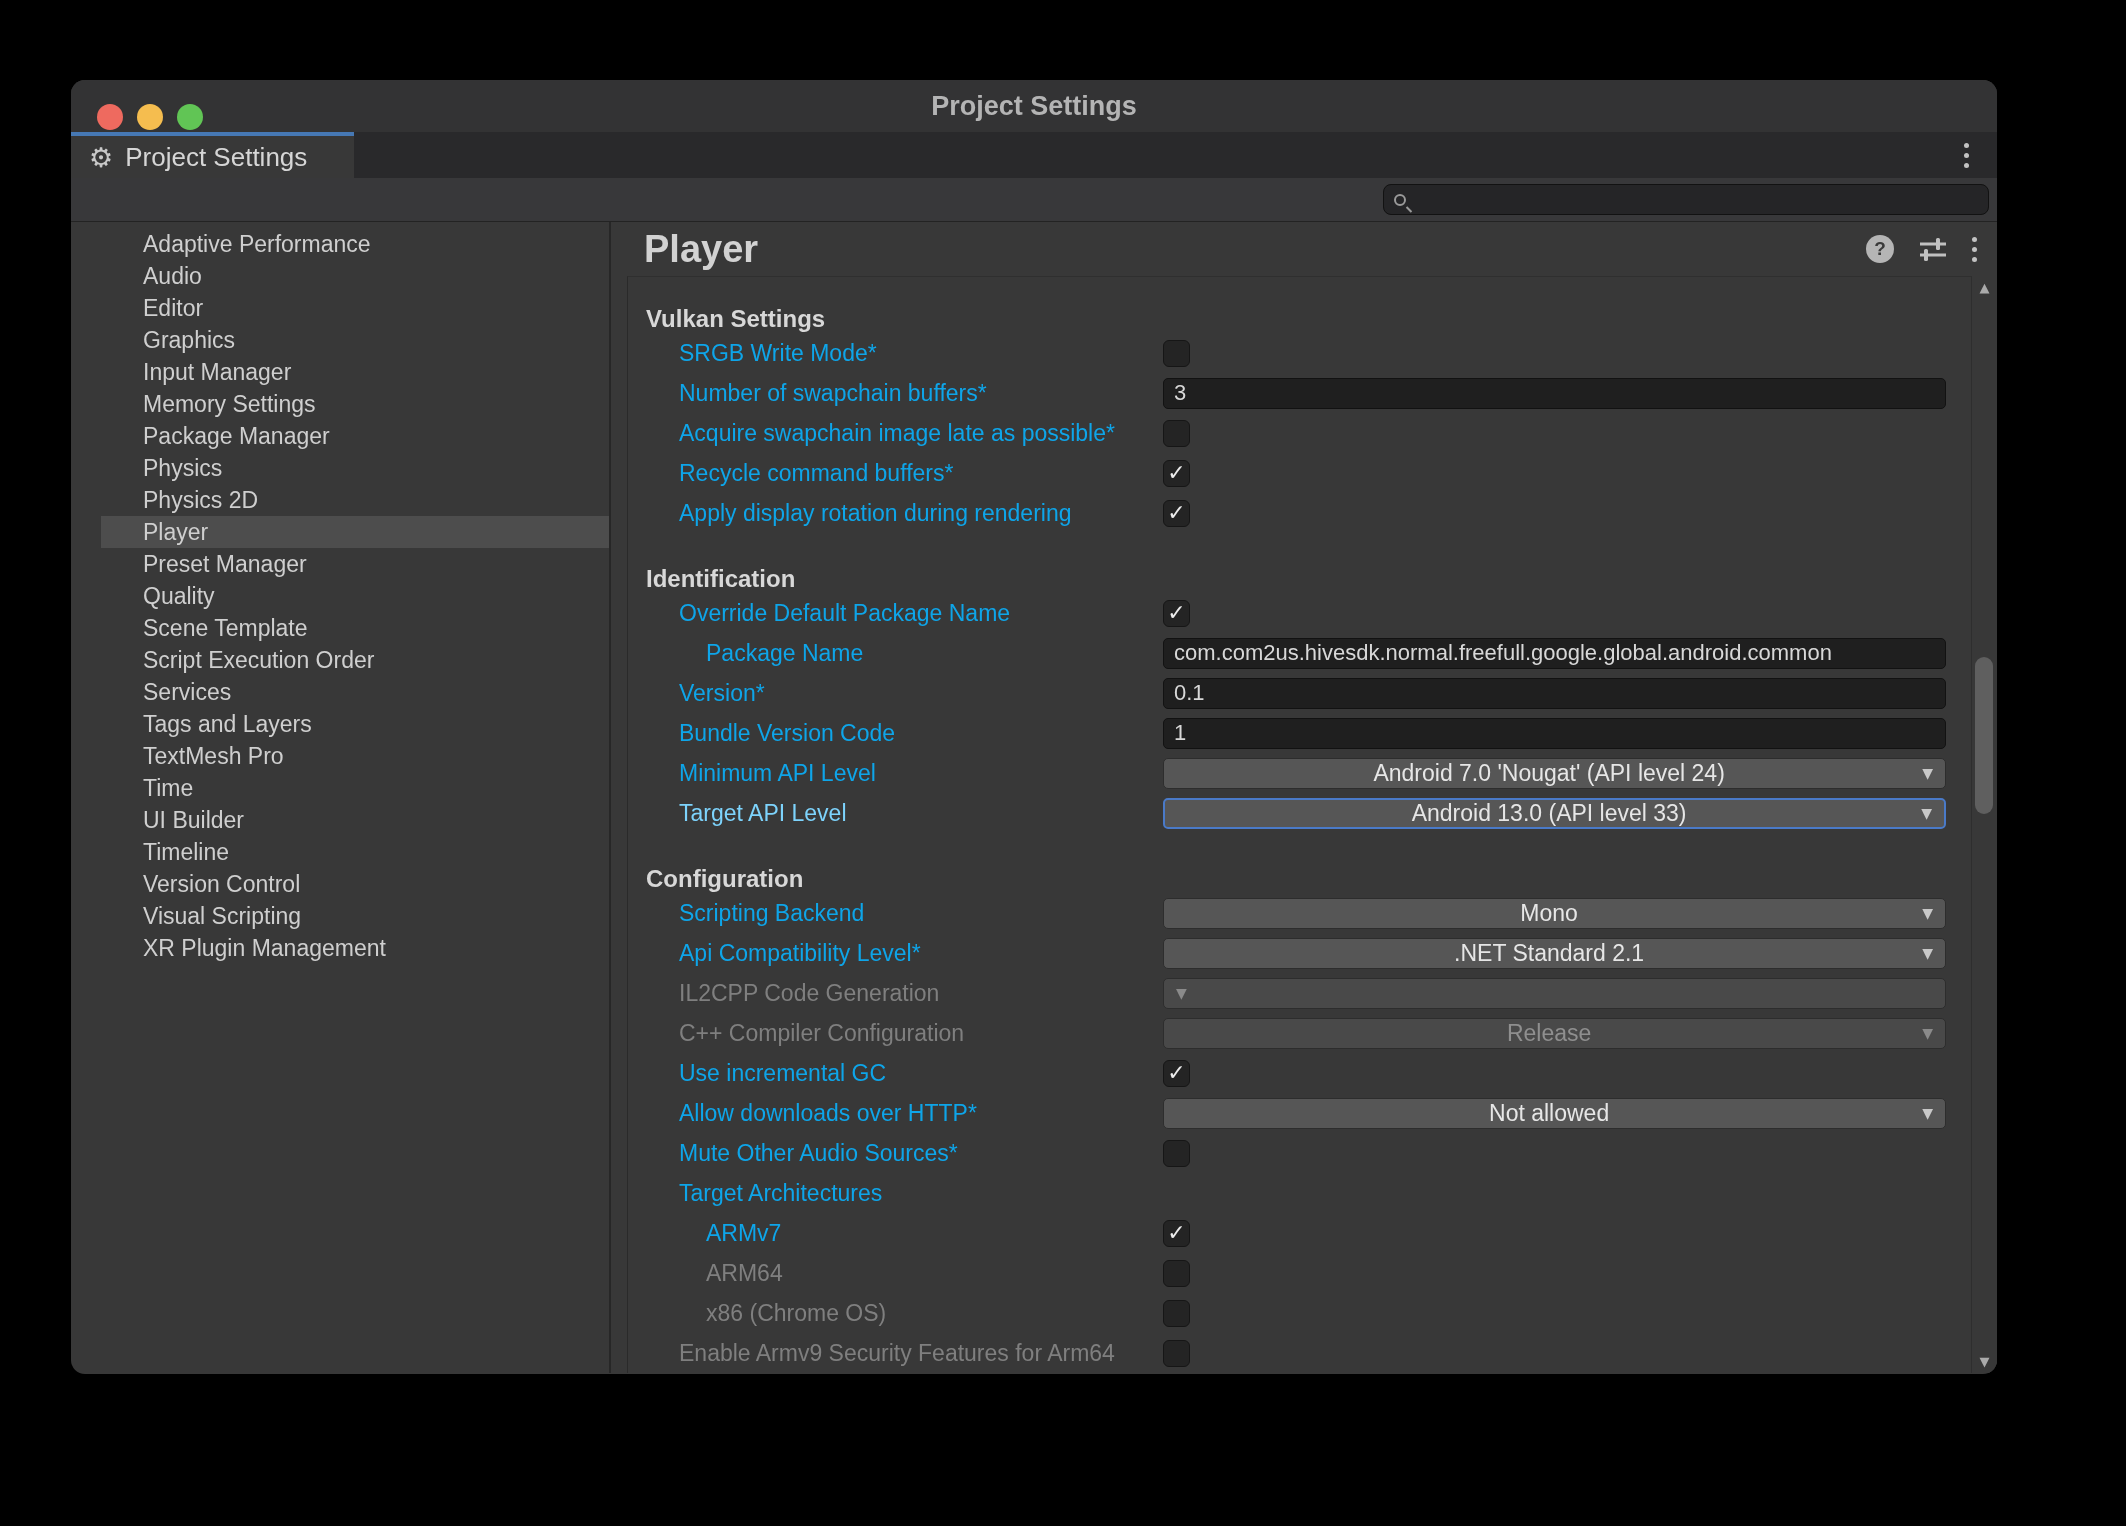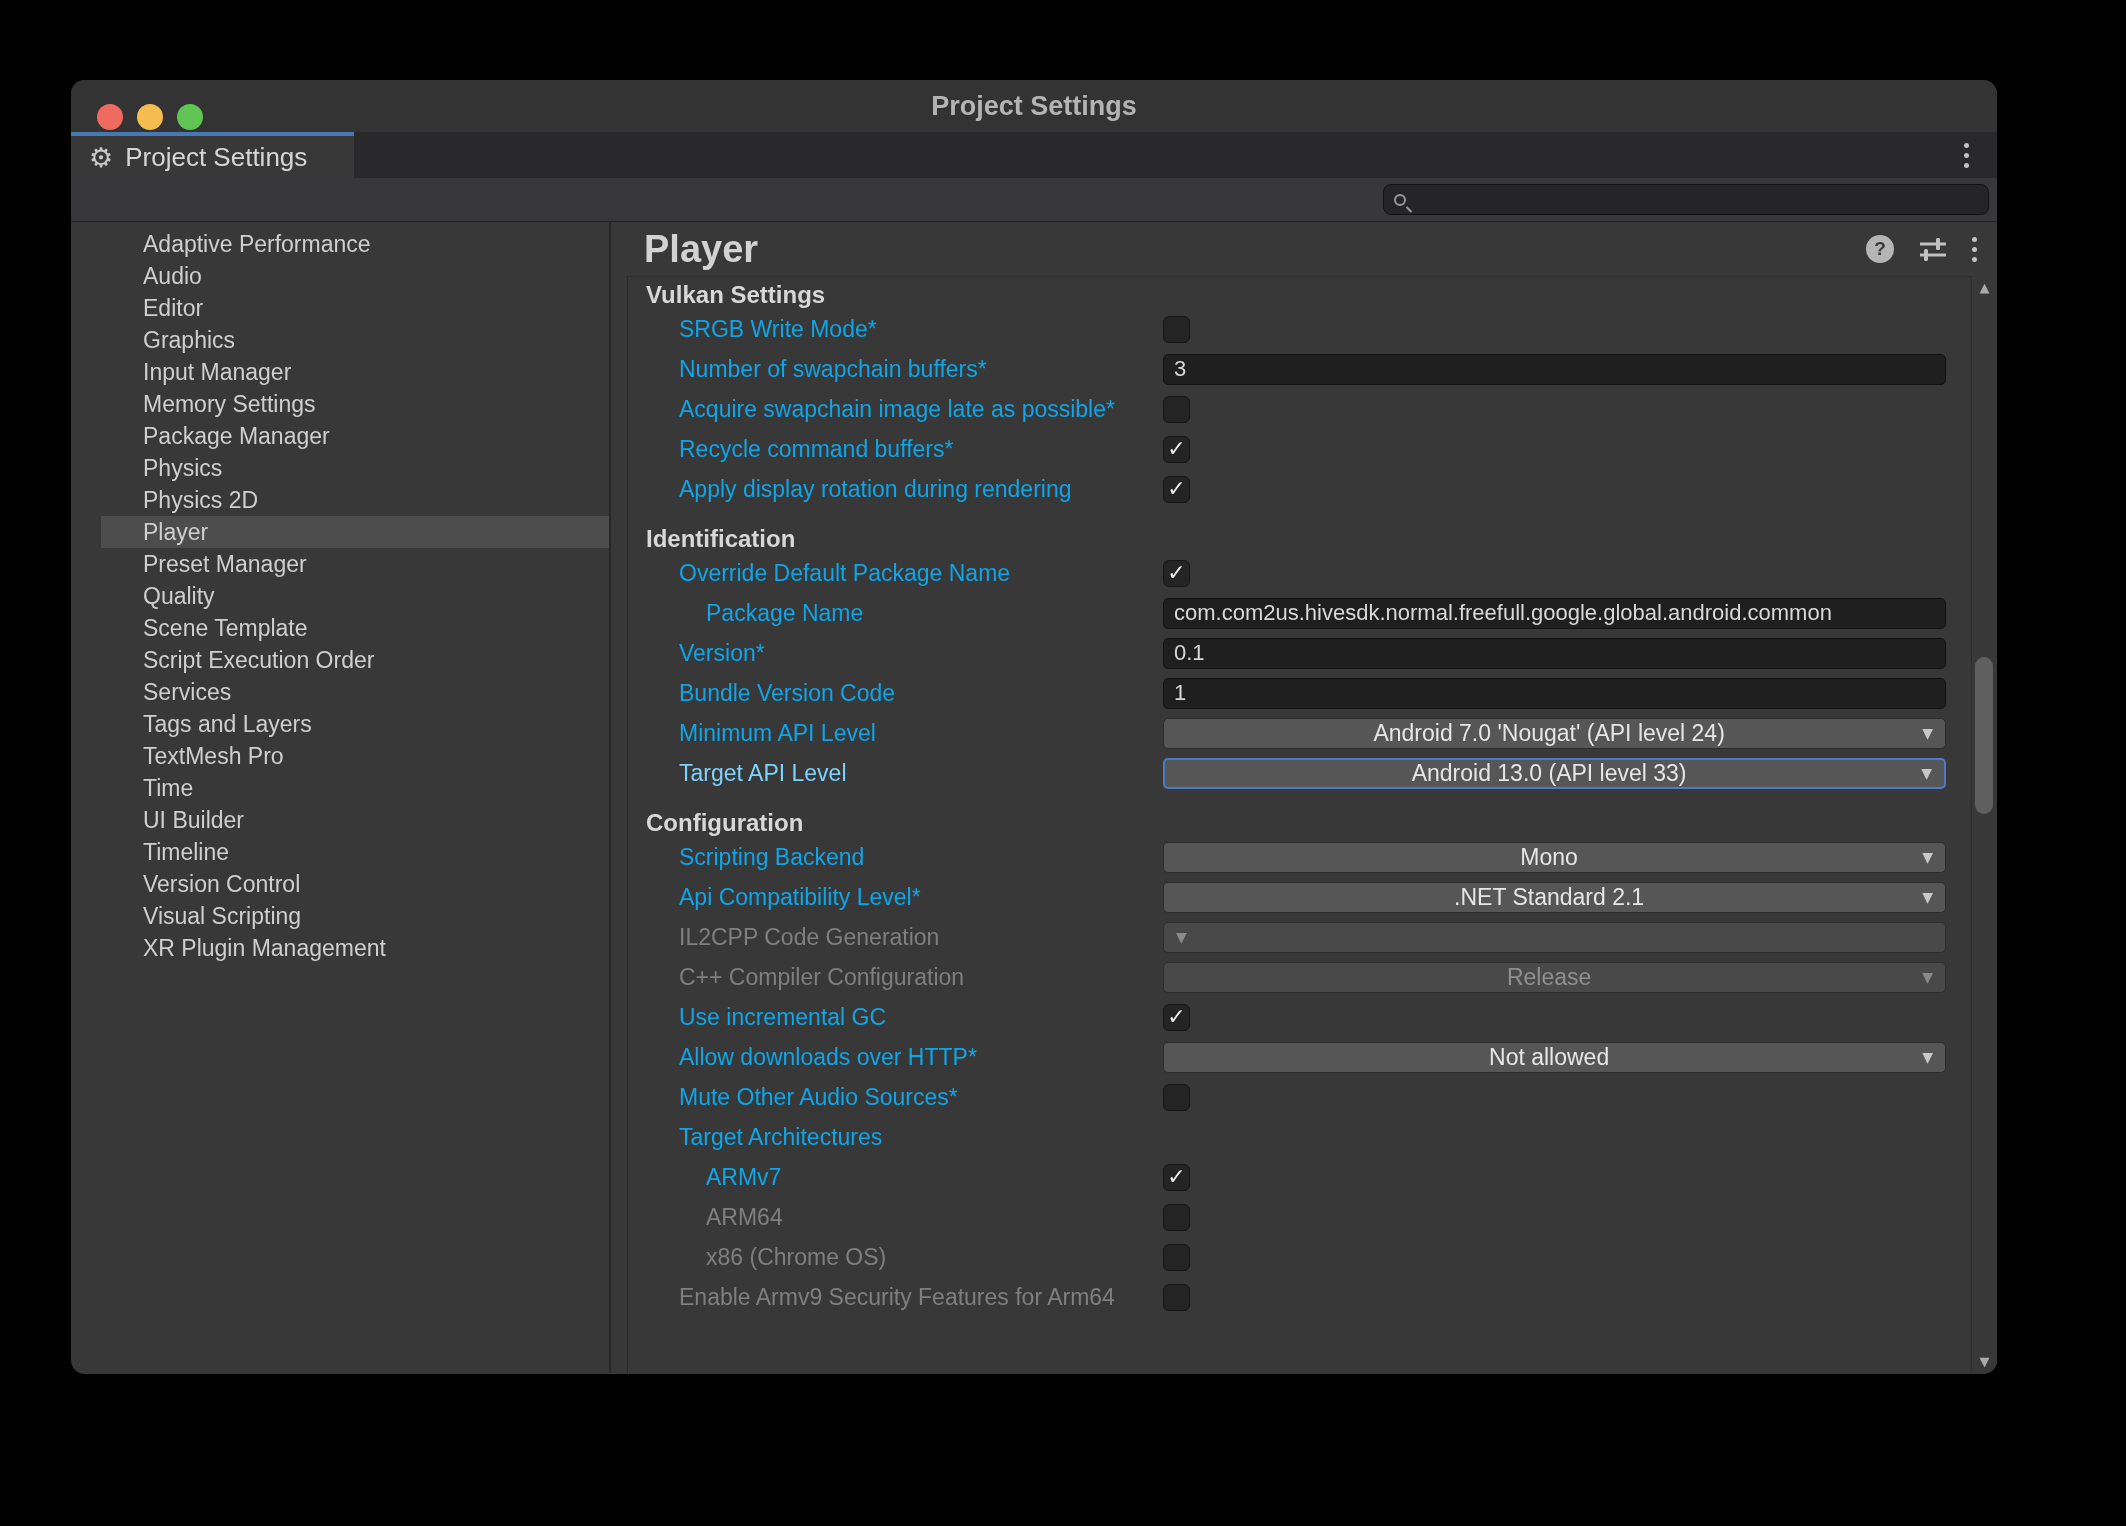--- a/index.html
+++ b/index.html
@@ -42,22 +42,22 @@
   .side-item.selected { background:#4d4d4d; }
   .content { flex:1; position:relative; background:#383838; }
   .content-header { height:54px; display:flex; align-items:center; padding-left:33px; padding-right:20px; }
   .page-title { font-size:38px; font-weight:bold; color:#d2d2d2; }
   .header-icons { margin-left:auto; display:flex; align-items:center; gap:24px; }
   .help-icon { width:28px; height:28px; border-radius:50%; background:#b5b5b5; color:#3a3a3a; font-weight:bold; font-size:19px; display:flex; align-items:center; justify-content:center; cursor:pointer; }
   .sliders-icon { cursor:pointer; display:block; }
   .header-icons .dots { cursor:pointer; height:28px; }
   
   .scrollview { position:absolute; left:16px; right:26px; top:54px; bottom:0; border-left:1px solid #2a2a2a; border-top:1px solid #2f2f2f; overflow:hidden; }
-  .section { margin-top:16px; }
-  .section:first-child { margin-top:4px; }
+  .section { margin-top:32px; }
+  .section:first-child { margin-top:28px; }
   .section-title { padding-left:18px; height:28px; line-height:28px; font-size:24px; font-weight:bold; color:#d8d8d8; }
   .row { position:relative; height:40px; }
   .row .label { position:absolute; left:51px; top:0; line-height:40px; font-size:23px; color:#0ea5e9; white-space:nowrap; }
   .row.indent .label { left:78px; }
   .row .label.disabled { color:#7f7f7f; }
   .row .label.highlight { color:#7dd3fc; }
   .control { position:absolute; left:535px; right:25px; top:0; height:40px; display:flex; align-items:center; }
   .checkbox { width:27px; height:27px; background:#242424; border:1px solid #161616; border-radius:6px; display:flex; align-items:center; justify-content:center; cursor:pointer; }
   .checkbox .mark { color:#ececec; font-size:22px; font-weight:bold; line-height:1; font-family:"DejaVu Sans",sans-serif; }
   .textfield { width:100%; height:31px; background:#1f1f1f; border:1px solid #121212; border-radius:5px; color:#d8d8d8; font-size:22px; padding:0 10px; outline:none; font-family:inherit; }

